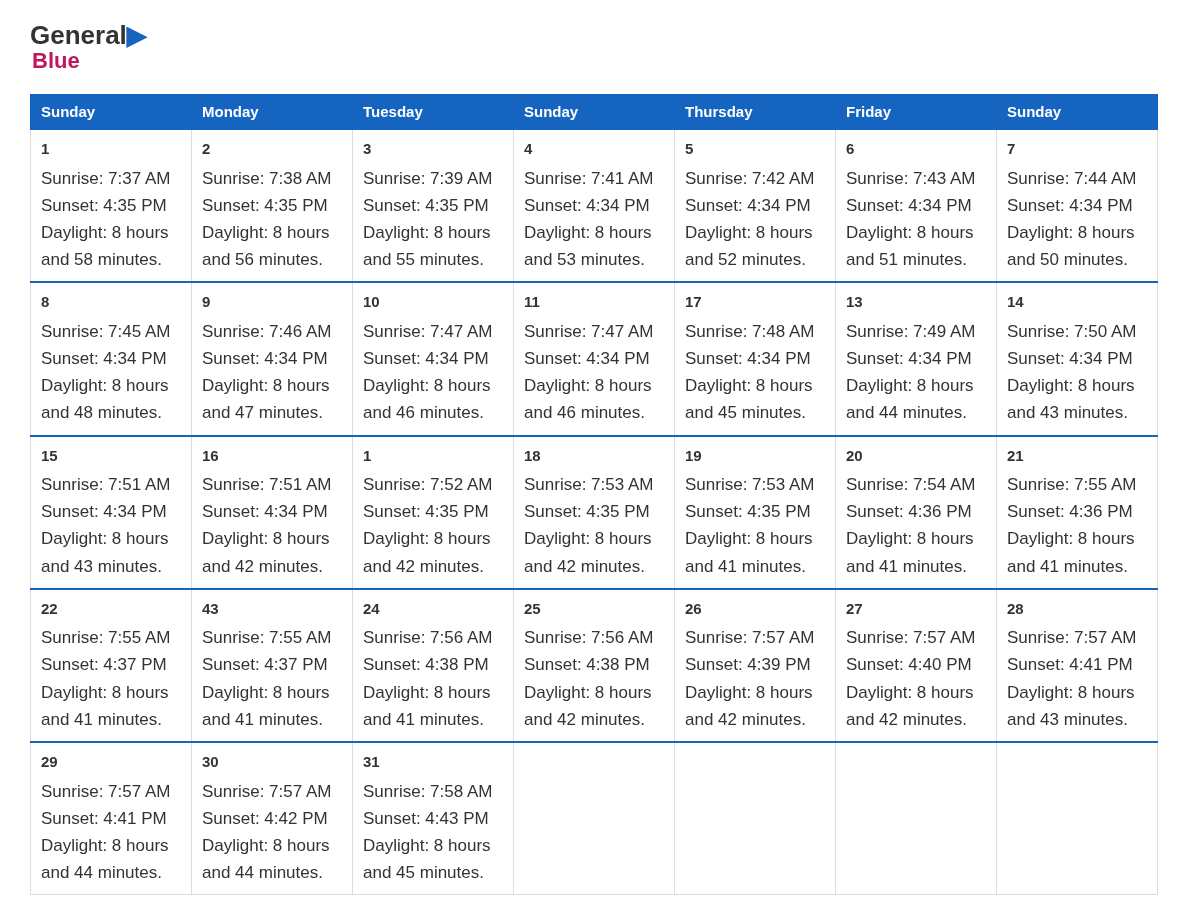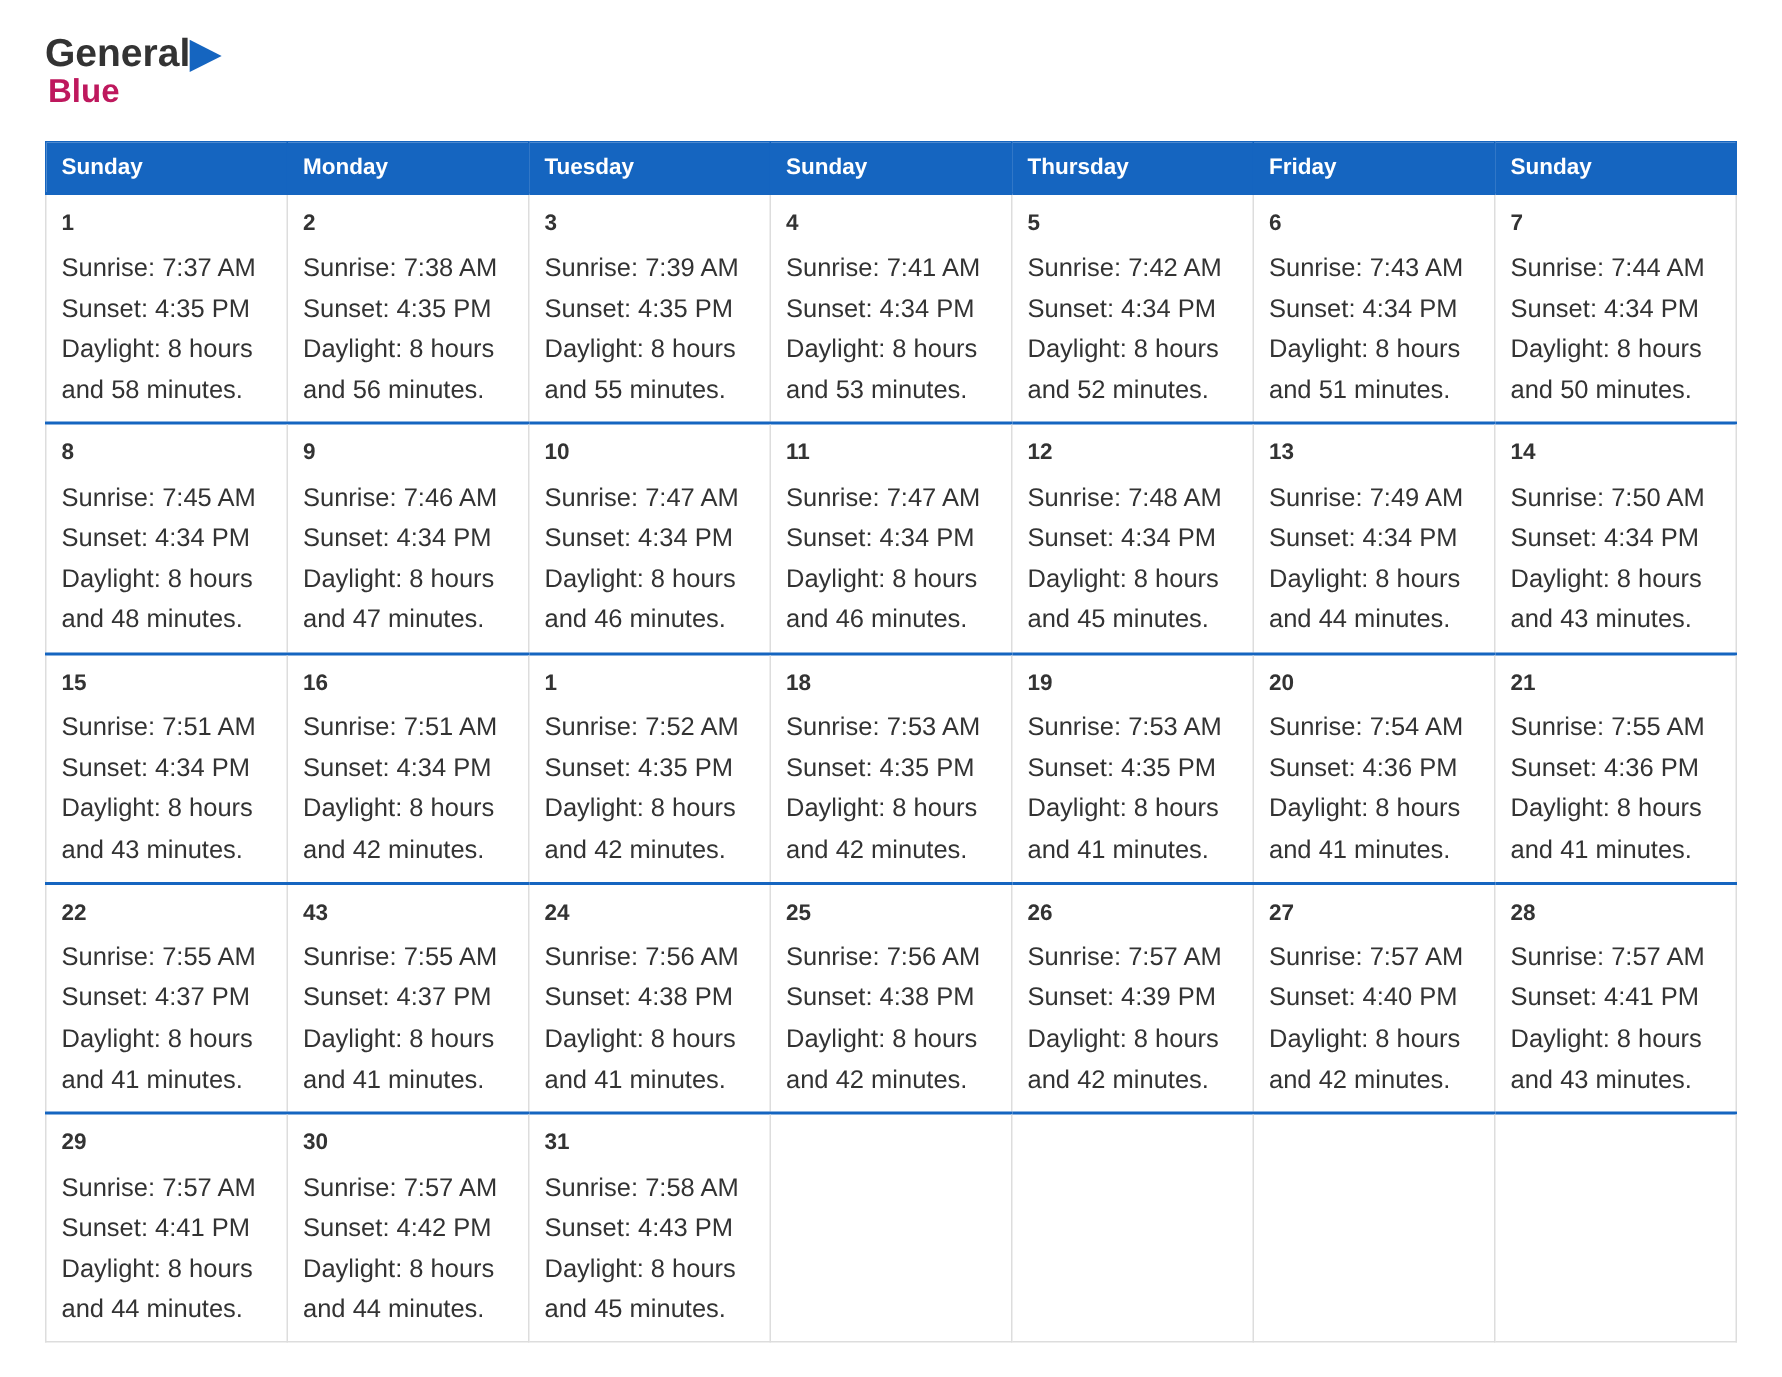--- a/index.html
+++ b/index.html
@@ -167,21 +167,21 @@
         </td>
         <td>
           <span class="day-num">10</span>
           <div class="day-info">Sunrise: 7:47 AM<br>Sunset: 4:34 PM<br>Daylight: 8 hours<br>and 46 minutes.</div>
         </td>
         <td>
           <span class="day-num">11</span>
           <div class="day-info">Sunrise: 7:47 AM<br>Sunset: 4:34 PM<br>Daylight: 8 hours<br>and 46 minutes.</div>
         </td>
         <td>
-          <span class="day-num">12</span>
+          <span class="day-num">17</span>
           <div class="day-info">Sunrise: 7:48 AM<br>Sunset: 4:34 PM<br>Daylight: 8 hours<br>and 45 minutes.</div>
         </td>
         <td>
           <span class="day-num">13</span>
           <div class="day-info">Sunrise: 7:49 AM<br>Sunset: 4:34 PM<br>Daylight: 8 hours<br>and 44 minutes.</div>
         </td>
         <td>
           <span class="day-num">14</span>
           <div class="day-info">Sunrise: 7:50 AM<br>Sunset: 4:34 PM<br>Daylight: 8 hours<br>and 43 minutes.</div>
         </td>

